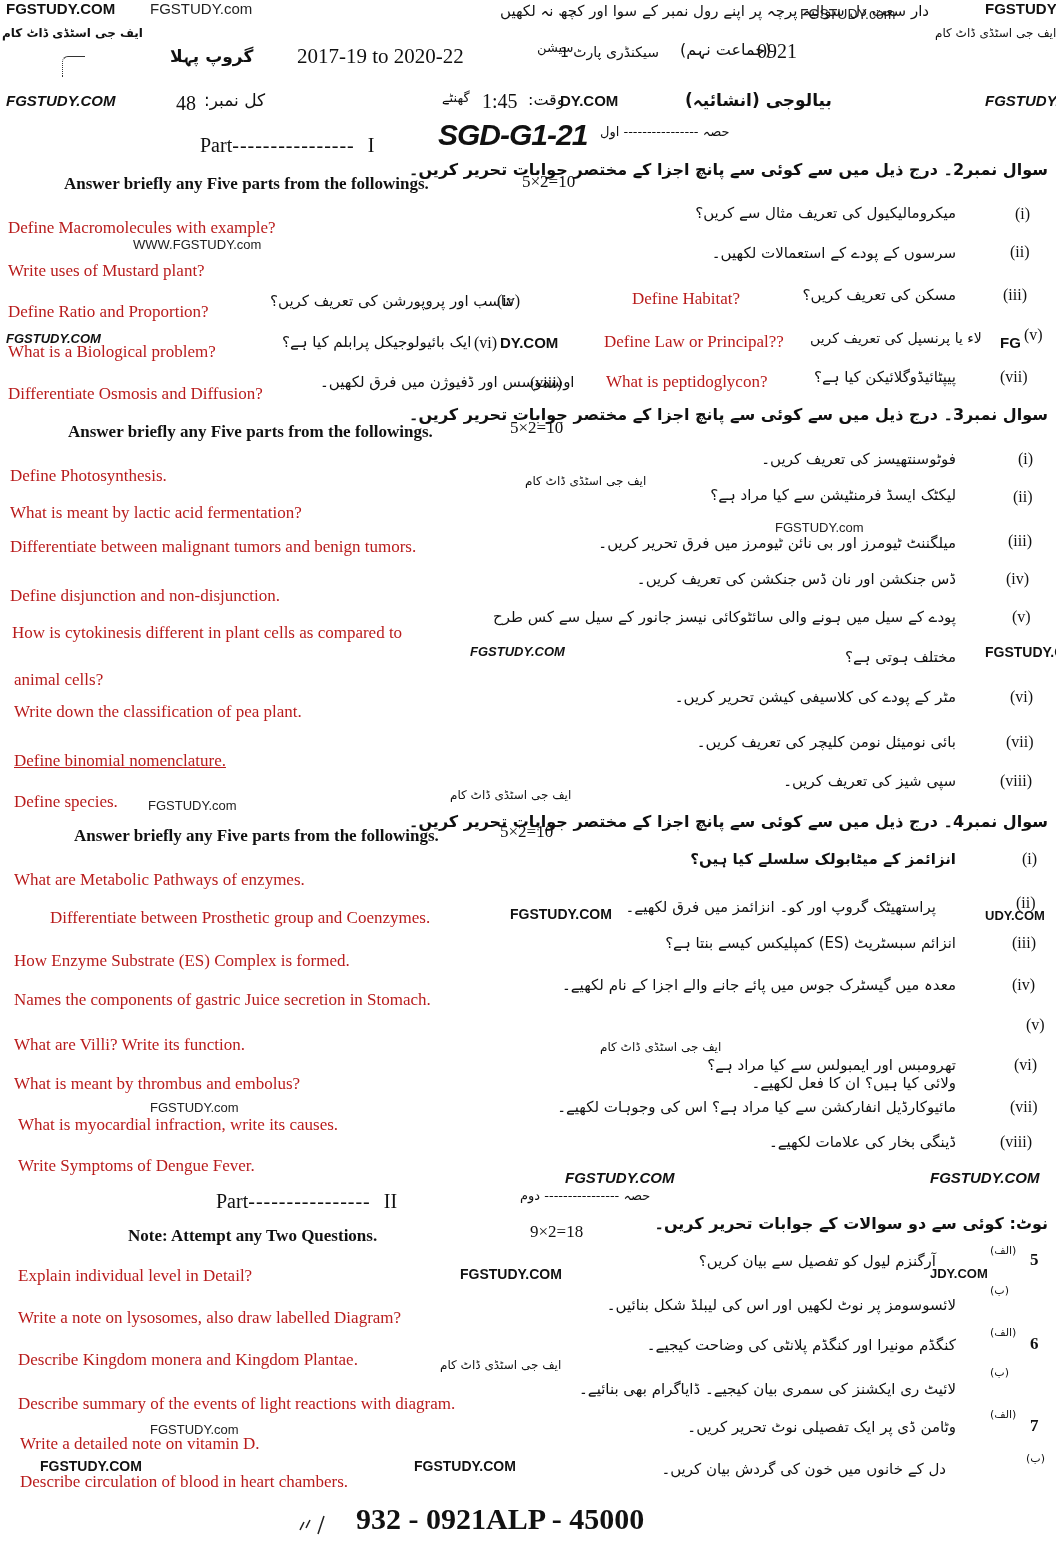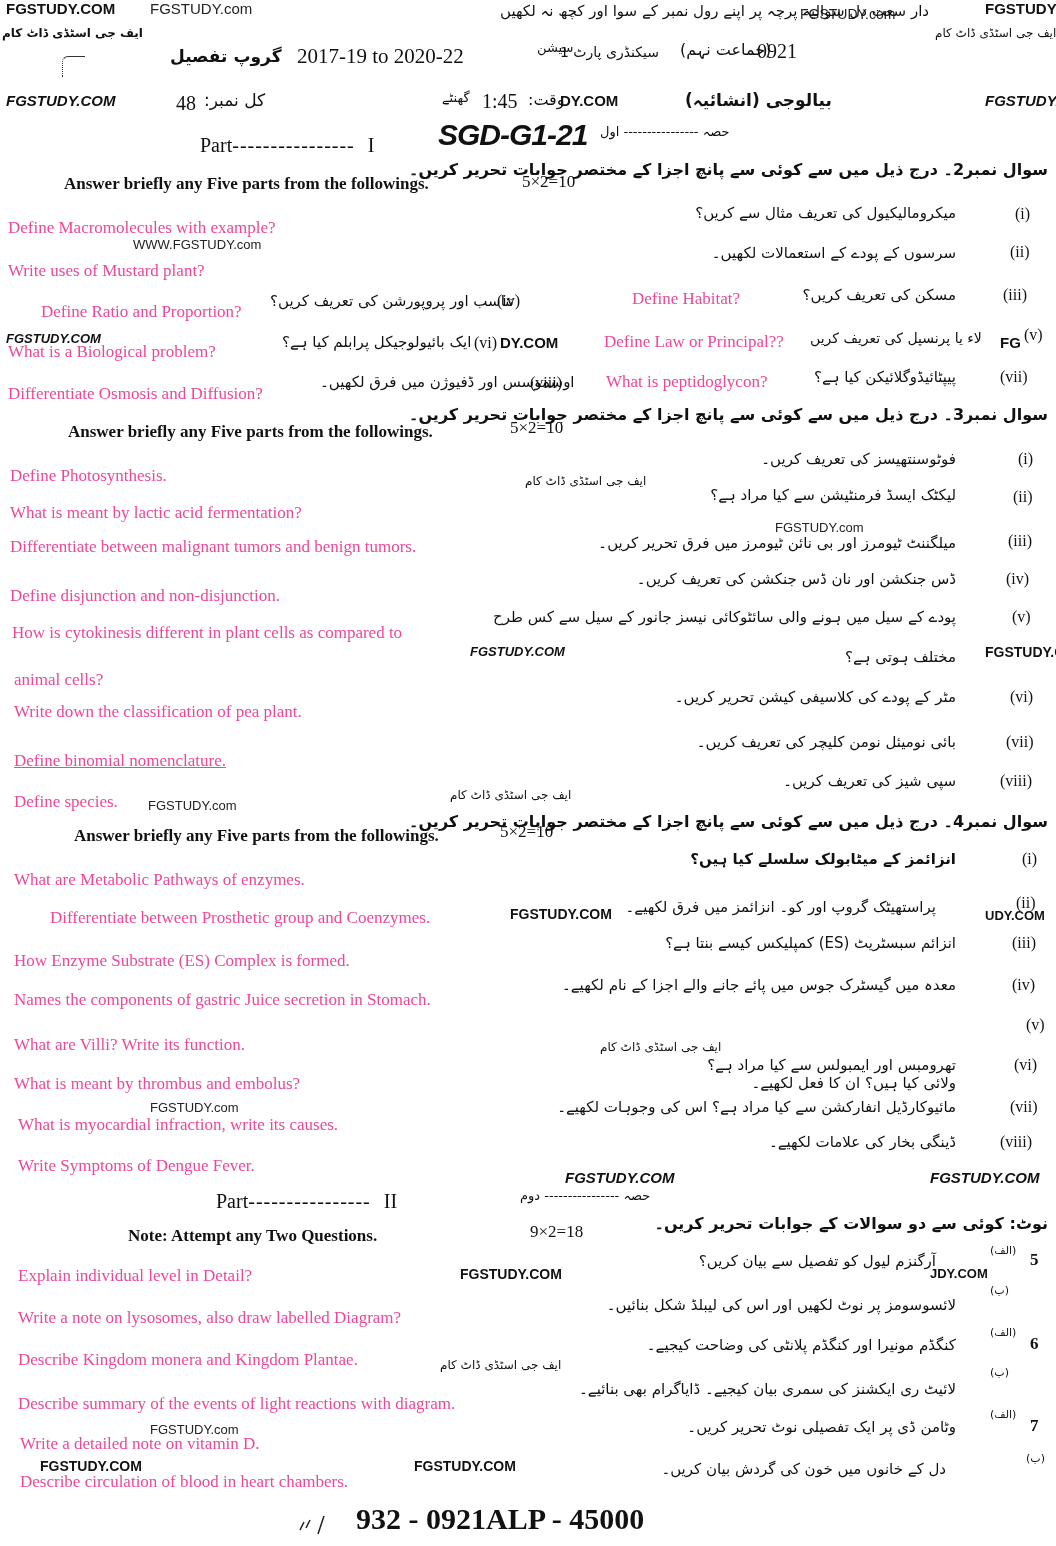--- a/index.html
+++ b/index.html
@@ -2,21 +2,21 @@
 <html><head>
 <meta charset="utf-8">
 <style>
   html, body { margin: 0; padding: 0; background: #ffffff; }
   body { width: 1056px; height: 1546px; position: relative; overflow: hidden; color: #111; font-family: "Liberation Serif", serif; }
   .abs { position: absolute; white-space: nowrap; }
   .wm-bold { font-family: "Liberation Sans", sans-serif; font-weight: bold; font-style: italic; font-size: 15px; color: #111; }
   .wm-thin { font-family: "Liberation Sans", sans-serif; font-size: 13px; color: #222; }
   .urdu { direction: rtl; font-family: "DejaVu Sans", sans-serif; font-size: 15px; color: #111; }
   .urdu-head { direction: rtl; font-family: "DejaVu Sans", sans-serif; font-size: 16px; font-weight: bold; color: #111; }
-  .en { font-family: "Liberation Serif", serif; font-size: 17px; color: #ec4899; }
+  .en { font-family: "Liberation Serif", serif; font-size: 17px; color: #b91c1c; }
   .en-b { font-family: "Liberation Serif", serif; font-size: 17px; font-weight: bold; color: #111; }
   .num { font-family: "Liberation Serif", serif; font-size: 17px; color: #111; }
   .roman { font-family: "Liberation Serif", serif; font-size: 16px; color: #111; }
   .big-code { font-family: "Liberation Serif", serif; font-weight: bold; font-size: 30px; }
   .stamp { font-family: "Liberation Sans", sans-serif; font-weight: 900; font-style: italic; font-size: 30px; letter-spacing: -1px; }
   .part { font-family: "Liberation Serif", serif; font-size: 20px; }
   .dash { letter-spacing: 1px; }
 </style>
 </head>
 <body>
@@ -27,21 +27,21 @@
 <div class="abs wm-bold" style="left:985px;top:0px;font-style:normal;">FGSTUDY.COM</div>
 <div class="abs urdu" style="left:2px;top:26px;font-size:12px;font-weight:bold;">ایف جی اسٹڈی ڈاٹ کام</div>
 <div class="abs urdu" style="left:935px;top:26px;font-size:12px;">ایف جی اسٹڈی ڈاٹ کام</div>
 <div class="abs urdu" style="left:500px;top:2px;font-size:15px;">دار سعت دل سوالیہ پرچہ پر اپنے رول نمبر کے سوا اور کچھ نہ لکھیں</div>
 
 <div class="abs num" style="left:757px;top:40px;font-size:20px;">0921</div>
 <div class="abs urdu" style="left:680px;top:40px;font-size:16px;">(جماعت نہم)</div>
 <div class="abs urdu" style="left:560px;top:44px;font-size:14px;">سیکنڈری پارٹ 1</div>
 <div class="abs num" style="left:297px;top:44px;font-size:21px;">2017-19 to 2020-22</div>
 <div class="abs urdu" style="left:537px;top:40px;font-size:13px;">سیشن</div>
-<div class="abs urdu-head" style="left:170px;top:46px;font-size:17px;">گروپ تفصیل</div>
+<div class="abs urdu-head" style="left:170px;top:46px;font-size:17px;">گروپ پہلا</div>
 <div class="abs" style="left:62px;top:56px;width:22px;height:20px;border-left:1px dotted #333;border-top:1px solid #333;border-radius:6px 0 0 0;"></div>
 
 <div class="abs wm-bold" style="left:6px;top:92px;">FGSTUDY.COM</div>
 <div class="abs wm-bold" style="left:985px;top:92px;">FGSTUDY.COM</div>
 <div class="abs num" style="left:176px;top:92px;font-size:20px;">48</div>
 <div class="abs urdu" style="left:204px;top:90px;font-size:17px;"></div>
 <div class="abs urdu" style="left:204px;top:90px;font-size:17px;">کل نمبر:</div>
 <div class="abs urdu" style="left:442px;top:90px;font-size:13px;">گھنٹے</div>
 <div class="abs num" style="left:482px;top:90px;font-size:20px;">1:45</div>
 <div class="abs urdu" style="left:528px;top:90px;font-size:16px;">وقت:</div>
@@ -61,21 +61,21 @@
 
 <div class="abs en" style="left:8px;top:218px;">Define Macromolecules with example?</div>
 <div class="abs wm-thin" style="left:133px;top:237px;">WWW.FGSTUDY.com</div>
 <div class="abs urdu" style="right:100px;top:204px;">میکرومالیکیول کی تعریف مثال سے کریں؟</div>
 <div class="abs roman" style="left:1015px;top:205px;">(i)</div>
 
 <div class="abs en" style="left:8px;top:261px;">Write uses of Mustard plant?</div>
 <div class="abs urdu" style="right:100px;top:244px;">سرسوں کے پودے کے استعمالات لکھیں۔</div>
 <div class="abs roman" style="left:1010px;top:243px;">(ii)</div>
 
-<div class="abs en" style="left:8px;top:302px;margin-left:33px;">Define Ratio and Proportion?</div>
+<div class="abs en" style="left:8px;top:302px;">Define Ratio and Proportion?</div>
 <div class="abs urdu" style="left:270px;top:292px;">تناسب اور پروپورشن کی تعریف کریں؟</div>
 <div class="abs roman" style="left:497px;top:292px;">(iv)</div>
 <div class="abs en" style="left:632px;top:289px;">Define Habitat?</div>
 <div class="abs urdu" style="right:100px;top:286px;">مسکن کی تعریف کریں؟</div>
 <div class="abs roman" style="left:1003px;top:286px;">(iii)</div>
 
 <div class="abs wm-bold" style="left:6px;top:331px;font-size:13px;">FGSTUDY.COM</div>
 <div class="abs en" style="left:8px;top:342px;">What is a Biological problem?</div>
 <div class="abs urdu" style="left:282px;top:333px;">ایک بائیولوجیکل پرابلم کیا ہے؟</div>
 <div class="abs roman" style="left:474px;top:334px;">(vi)</div>

